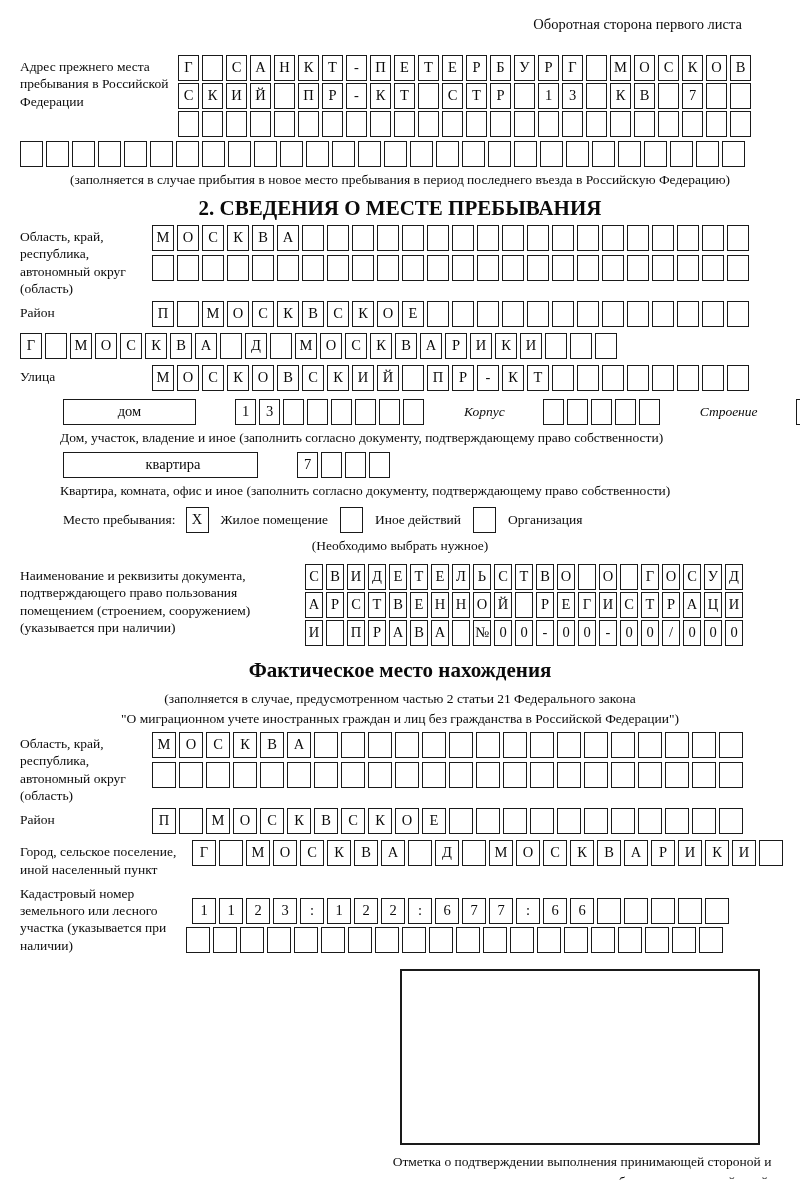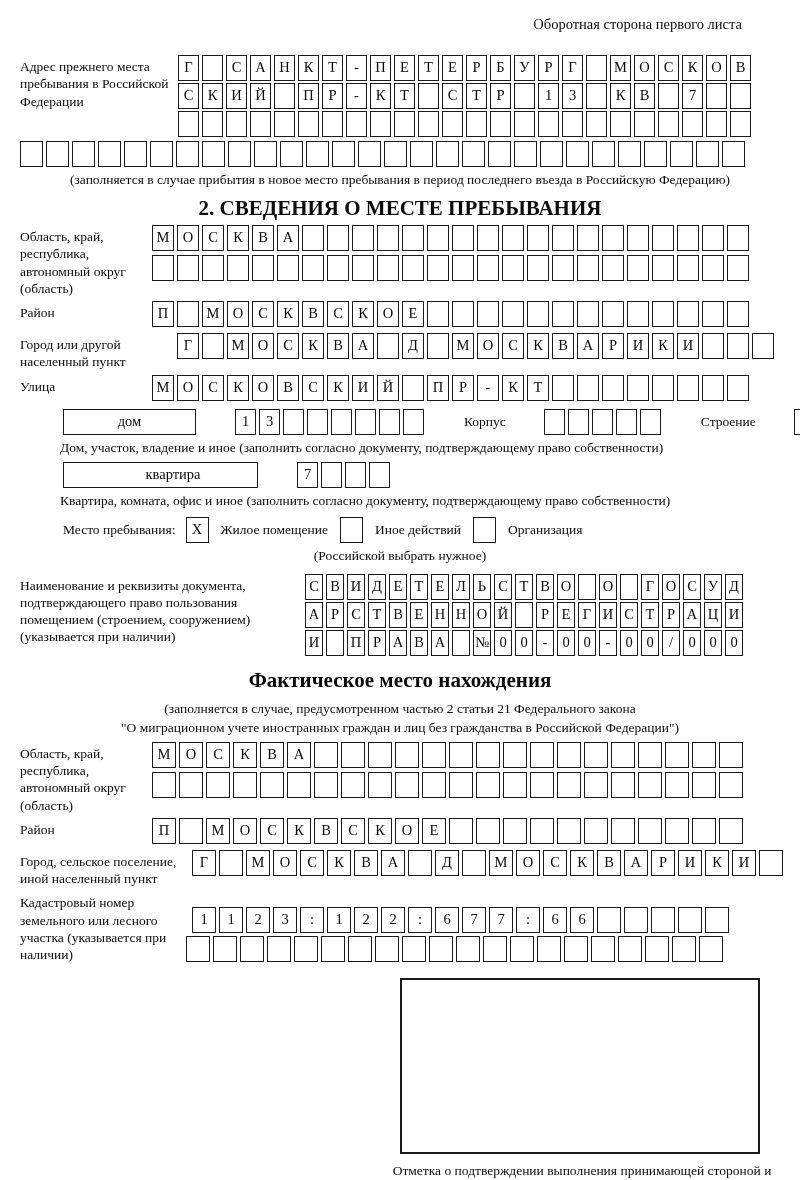--- a/index.html
+++ b/index.html
@@ -28,21 +28,21 @@
   .lbl-fact{width:132px;}
   .lbl-cityf{width:172px;}
   .lbl-cad{width:172px;}
   .cad-cells{padding-top:16px;}
   .cad-row2{margin-left:-6px;}
   .house-row{margin-left:63px;margin-top:6px;display:flex;align-items:flex-start;white-space:nowrap;gap:31px;}
   .widebox{box-sizing:border-box;height:26px;border:1.6px solid #1a1a1a;text-align:center;line-height:23px;
            font-size:14.5px;margin-right:8px;flex:none;}
   .box-dom{width:133px;}
   .box-kv{width:195px;padding-left:25px;}
-  .inline-lbl{line-height:26px;margin:0 7px 0 6px;font-size:13.5px;}
+  .inline-lbl{line-height:26px;margin:0 7px 0 6px;font-size:13.5px;font-style:italic;}
   .caption-left{margin:3px 0 0 60px;}
   .chk-row{margin:8px 0 0 63px;display:flex;align-items:center;white-space:nowrap;font-size:13.5px;}
   .chk{box-sizing:border-box;width:23px;height:26px;border:1.6px solid #1a1a1a;display:inline-block;
        text-align:center;line-height:22px;font-size:14.5px;margin:0 12px;flex:none;}
   .chk-first{margin-left:10px;}
   .doc-block{margin-top:10px;}
   .lbl-doc{width:285px;font-size:13.5px;}
   .fact-title{margin-top:10px;}
   .fact-cap{margin-top:6px;line-height:1.45;}
   .stamp-box{box-sizing:border-box;margin:14px 0 0 400px;width:360px;height:176px;border:2px solid #1a1a1a;}
@@ -75,21 +75,20 @@
       <div class="cells-line w-s2" style="margin-top:4px;"><span class="cell"></span><span class="cell"></span><span class="cell"></span><span class="cell"></span><span class="cell"></span><span class="cell"></span><span class="cell"></span><span class="cell"></span><span class="cell"></span><span class="cell"></span><span class="cell"></span><span class="cell"></span><span class="cell"></span><span class="cell"></span><span class="cell"></span><span class="cell"></span><span class="cell"></span><span class="cell"></span><span class="cell"></span><span class="cell"></span><span class="cell"></span><span class="cell"></span><span class="cell"></span><span class="cell"></span></div>
     </div>
   </div>
 
   <div class="frow">
     <div class="lbl lbl-s2">Район</div>
     <div class="cells-line w-s2"><span class="cell">П</span><span class="cell"></span><span class="cell">М</span><span class="cell">О</span><span class="cell">С</span><span class="cell">К</span><span class="cell">В</span><span class="cell">С</span><span class="cell">К</span><span class="cell">О</span><span class="cell">Е</span><span class="cell"></span><span class="cell"></span><span class="cell"></span><span class="cell"></span><span class="cell"></span><span class="cell"></span><span class="cell"></span><span class="cell"></span><span class="cell"></span><span class="cell"></span><span class="cell"></span><span class="cell"></span><span class="cell"></span></div>
   </div>
 
   <div class="frow">
-    <div class="lbl lbl-city2">Город или другой населенный пункт</div>
     <div class="cells-line w-s2"><span class="cell">Г</span><span class="cell"></span><span class="cell">М</span><span class="cell">О</span><span class="cell">С</span><span class="cell">К</span><span class="cell">В</span><span class="cell">А</span><span class="cell"></span><span class="cell">Д</span><span class="cell"></span><span class="cell">М</span><span class="cell">О</span><span class="cell">С</span><span class="cell">К</span><span class="cell">В</span><span class="cell">А</span><span class="cell">Р</span><span class="cell">И</span><span class="cell">К</span><span class="cell">И</span><span class="cell"></span><span class="cell"></span><span class="cell"></span></div>
   </div>
 
   <div class="frow">
     <div class="lbl lbl-s2">Улица</div>
     <div class="cells-line w-s2"><span class="cell">М</span><span class="cell">О</span><span class="cell">С</span><span class="cell">К</span><span class="cell">О</span><span class="cell">В</span><span class="cell">С</span><span class="cell">К</span><span class="cell">И</span><span class="cell">Й</span><span class="cell"></span><span class="cell">П</span><span class="cell">Р</span><span class="cell">-</span><span class="cell">К</span><span class="cell">Т</span><span class="cell"></span><span class="cell"></span><span class="cell"></span><span class="cell"></span><span class="cell"></span><span class="cell"></span><span class="cell"></span><span class="cell"></span></div>
   </div>
 
   <div class="house-row">
     <div class="widebox box-dom">дом</div>
@@ -109,21 +108,21 @@
 
   <div class="chk-row">
     <span>Место пребывания:</span>
     <span class="chk chk-first">X</span>
     <span>Жилое помещение</span>
     <span class="chk"></span>
     <span>Иное действий</span>
     <span class="chk"></span>
     <span>Организация</span>
   </div>
-  <div class="caption caption-center">(Российской выбрать нужное)</div>
+  <div class="caption caption-center">(Необходимо выбрать нужное)</div>
 
   <div class="frow doc-block">
     <div class="lbl lbl-doc">Наименование и реквизиты документа, подтверждающего право пользования помещением (строением, сооружением) (указывается при наличии)</div>
     <div>
       <div class="cells-line w-doc"><span class="cell">С</span><span class="cell">В</span><span class="cell">И</span><span class="cell">Д</span><span class="cell">Е</span><span class="cell">Т</span><span class="cell">Е</span><span class="cell">Л</span><span class="cell">Ь</span><span class="cell">С</span><span class="cell">Т</span><span class="cell">В</span><span class="cell">О</span><span class="cell"></span><span class="cell">О</span><span class="cell"></span><span class="cell">Г</span><span class="cell">О</span><span class="cell">С</span><span class="cell">У</span><span class="cell">Д</span></div>
       <div class="cells-line w-doc"><span class="cell">А</span><span class="cell">Р</span><span class="cell">С</span><span class="cell">Т</span><span class="cell">В</span><span class="cell">Е</span><span class="cell">Н</span><span class="cell">Н</span><span class="cell">О</span><span class="cell">Й</span><span class="cell"></span><span class="cell">Р</span><span class="cell">Е</span><span class="cell">Г</span><span class="cell">И</span><span class="cell">С</span><span class="cell">Т</span><span class="cell">Р</span><span class="cell">А</span><span class="cell">Ц</span><span class="cell">И</span></div>
       <div class="cells-line w-doc"><span class="cell">И</span><span class="cell"></span><span class="cell">П</span><span class="cell">Р</span><span class="cell">А</span><span class="cell">В</span><span class="cell">А</span><span class="cell"></span><span class="cell">№</span><span class="cell">0</span><span class="cell">0</span><span class="cell">-</span><span class="cell">0</span><span class="cell">0</span><span class="cell">-</span><span class="cell">0</span><span class="cell">0</span><span class="cell">/</span><span class="cell">0</span><span class="cell">0</span><span class="cell">0</span></div>
     </div>
   </div>
 

